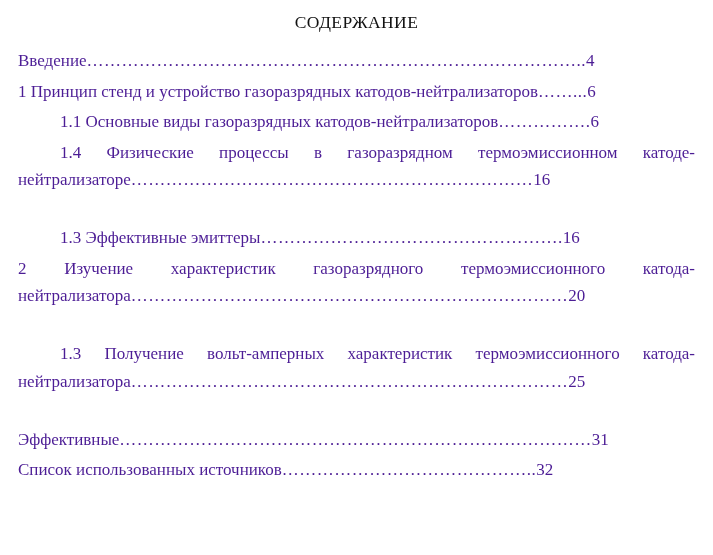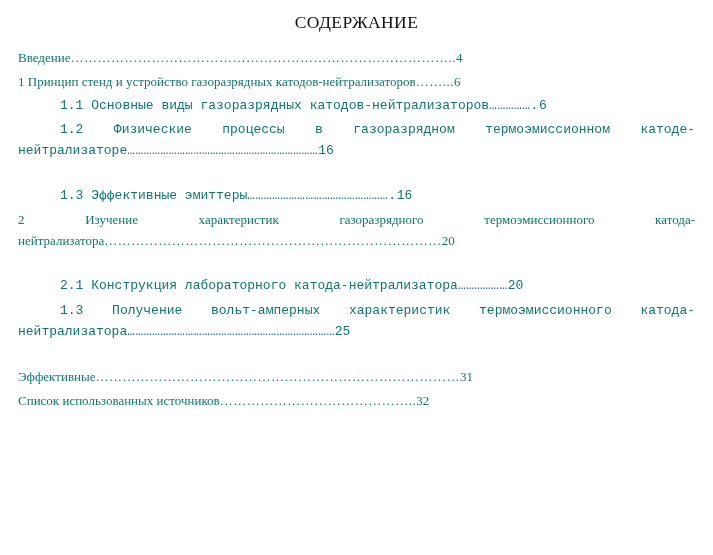--- a/index.html
+++ b/index.html
@@ -22,31 +22,30 @@
     position: relative;
   }
   .toc-title {
     text-align: center;
     font-size: 17.5px;
     letter-spacing: 0.4px;
     margin: 2px 0 14px 0;
     color: #111;
   }
   .entry {
-    font-size: 13px;
+    font-size: 17px;
     line-height: 1.62;
-    color: #0f766e;
+    color: #4c1d95;
     margin: 0 0 3px 0;
     text-align: justify;
     text-justify: inter-word;
     word-spacing: normal;
   }
   .entry.level2 {
     text-indent: 42px;
-    font-family: Liberation Mono, monospace;
   }
   .entry.level1 {
     text-indent: 0;
   }
   
   .leader {
     letter-spacing: 0.5px;
   }
   .pg {
     letter-spacing: 0;
@@ -76,38 +75,34 @@
       <span>1</span>
       <span>Принцип стенд и устройство газоразрядных катодов-нейтрализаторов</span><span class="leader">……...</span><span class="pg">6</span>
     </p>
 
     <p class="entry level2">
       <span>1.1</span>
       <span>Основные виды газоразрядных катодов-нейтрализаторов</span><span class="leader">…………….</span><span class="pg">6</span>
     </p>
 
     <p class="entry level2 spread">
-      <span>1.2</span>
+      <span>1.4</span>
       <span>Физические процессы в газоразрядном термоэмиссионном катоде-нейтрализаторе</span><span class="leader">……………………………………………………………</span><span class="pg">16</span>
     </p>
 
     <p class="entry level2">
       <span>1.3</span>
       <span>Эффективные эмиттеры</span><span class="leader">…………………………………………….</span><span class="pg">16</span>
     </p>
 
     <p class="entry level1 spread">
       <span>2</span>
       <span>Изучение характеристик газоразрядного термоэмиссионного катода-нейтрализатора</span><span class="leader">…………………………………………………………………</span><span class="pg">20</span>
     </p>
 
-    <p class="entry level2">
-      <span>2.1</span>
-      <span>Конструкция лабораторного катода-нейтрализатора</span><span class="leader">………………</span><span class="pg">20</span>
-    </p>
 
 
     <p class="entry level2 spread">
       <span>1.3</span>
       <span>Получение вольт-амперных характеристик термоэмиссионного катода-нейтрализатора</span><span class="leader">…………………………………………………………………</span><span class="pg">25</span>
     </p>
 
 
     <p class="entry level1">
       <span>Эффективные</span><span class="leader">………………………………………………………………………</span><span class="pg">31</span>

